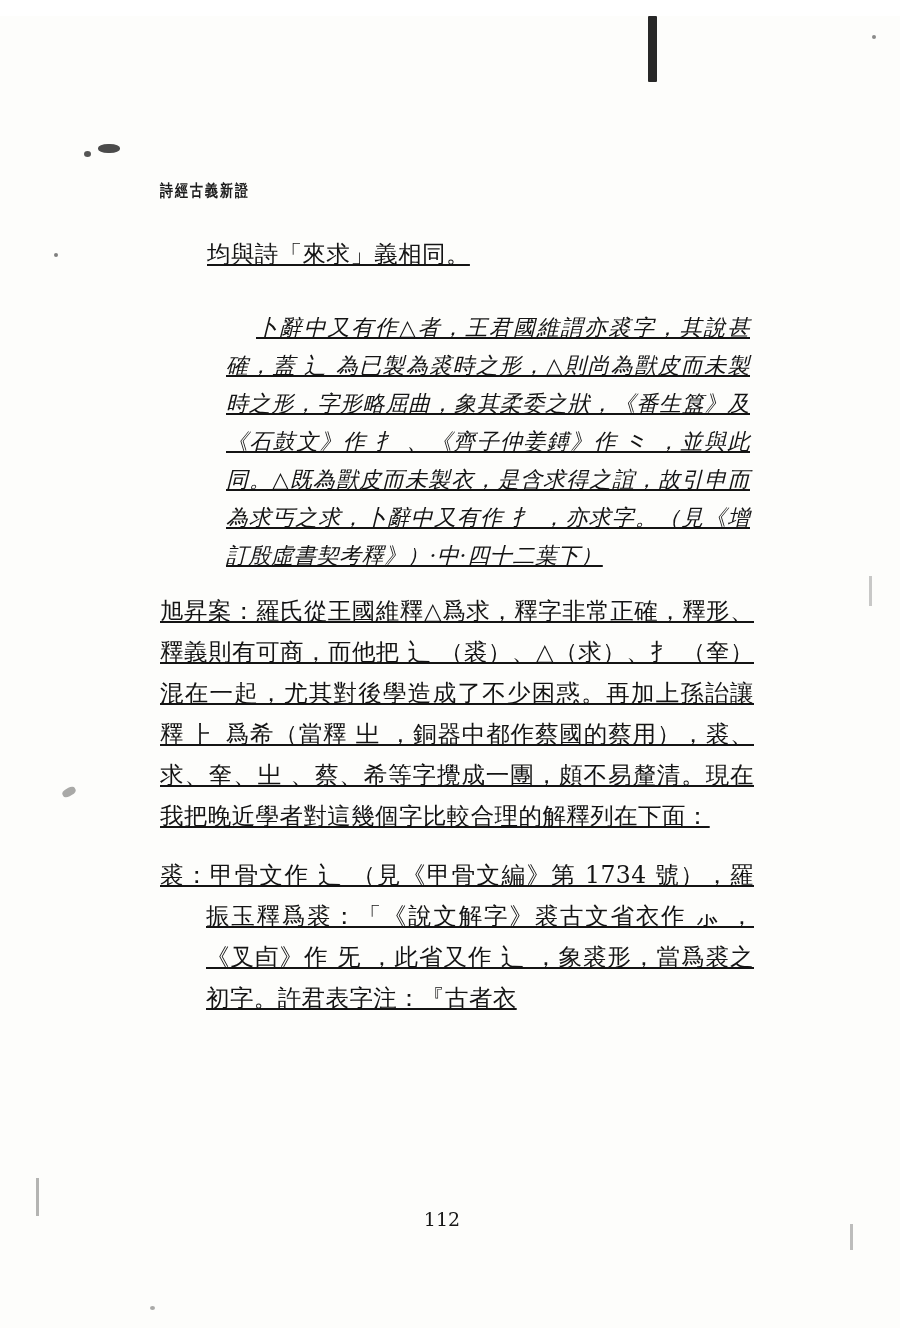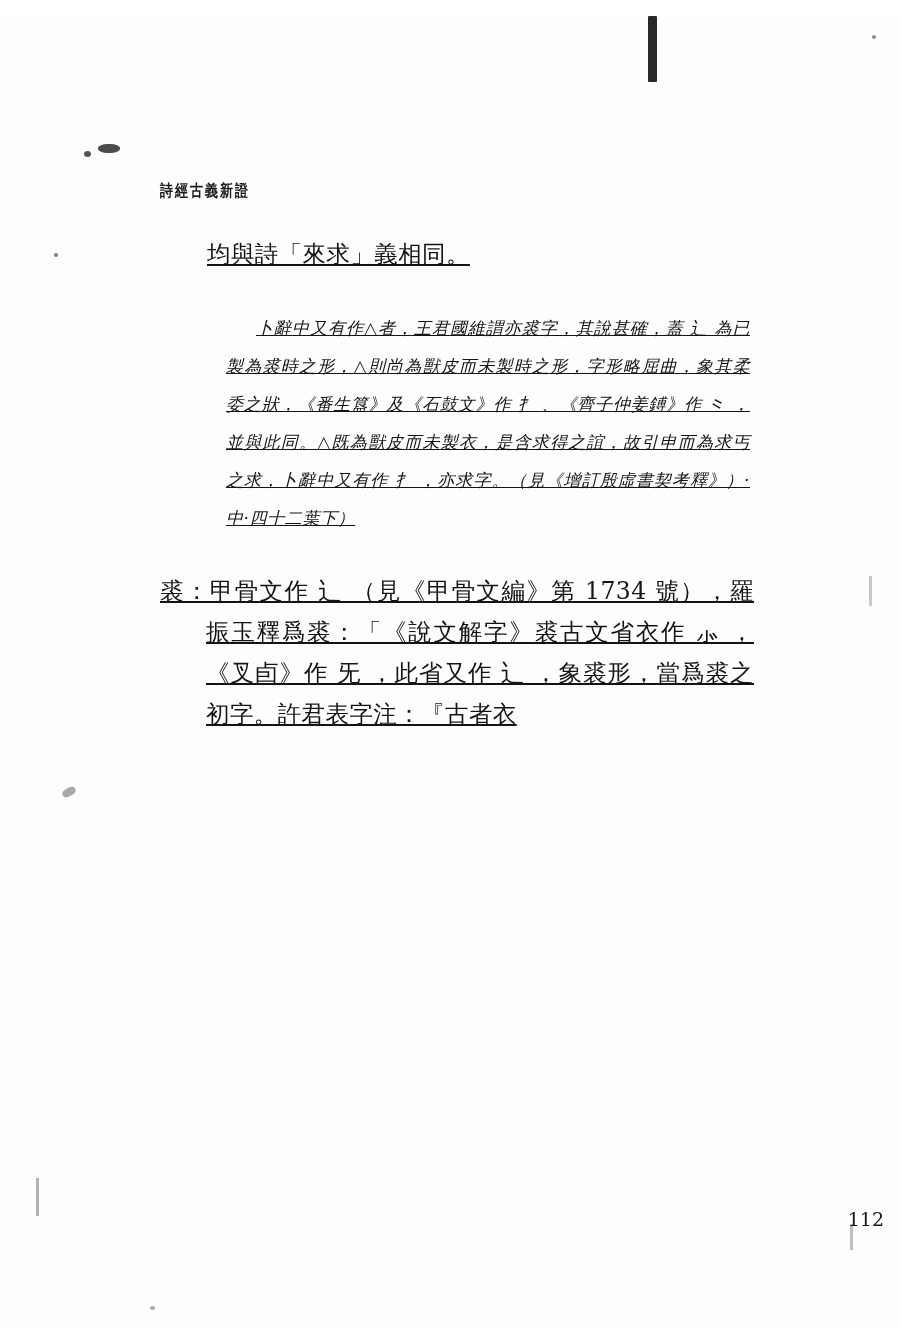--- a/index.html
+++ b/index.html
@@ -80,40 +80,40 @@
   .gap-sm { height: 18px; }
   .gap-md { height: 20px; }
 
   
   .quote-block {
     margin: 14px 0 16px 0;
     padding-left: 66px;
     padding-right: 4px;
   }
   .quote-block p {
-    font-size: 17px;
+    font-size: 22px;
     line-height: 38px;
     letter-spacing: 0.6px;
     font-style: italic;
     text-align: justify;
   }
   .quote-first { text-indent: 30px; }
 
   
   .hang {
     padding-left: 46px;
     text-indent: -46px;
   }
 
   .page-number {
     position: absolute;
     left: 0;
     right: 16px;
     top: 1192px;
-    text-align: right;
+    text-align: center;
     font-size: 19px;
     font-family: "DejaVu Serif", "Liberation Serif", serif;
     color: #161616;
   }
 </style>
 </head>
 <body>
 
 <div class="page">
 
@@ -134,20 +134,21 @@
 
     <p class="para-indent-2">均與詩「來求」義相同。</p>
 
     <div class="gap-md"></div>
 
 
     <div class="quote-block">
       <p class="quote-first">卜辭中又有作△者，王君國維謂亦裘字，其說甚確，蓋 ⻌ 為已製為裘時之形，△則尚為獸皮而未製時之形，字形略屈曲，象其柔委之狀，《番生簋》及《石鼓文》作 ⺘ 、《齊子仲姜鎛》作 ⺀ ，並與此同。△既為獸皮而未製衣，是含求得之誼，故引申而為求丐之求，卜辭中又有作 ⺘ ，亦求字。（見《增訂殷虛書契考釋》）·中·四十二葉下）</p>
     </div>
 
+    <p>旭昇案：羅氏從王國維釋△爲求，釋字非常正確，釋形、釋義則有可商，而他把 ⻌ （裘）、△（求）、⺘ （羍）混在一起，尤其對後學造成了不少困惑。再加上孫詒讓釋 ⺊ 爲希（當釋 㞢 ，銅器中都作蔡國的蔡用），裘、求、羍、㞢 、蔡、希等字攪成一團，頗不易釐清。現在我把晚近學者對這幾個字比較合理的解釋列在下面：</p>
 
     <div class="gap-sm"></div>
 
     <p class="hang">裘：甲骨文作 ⻌ （見《甲骨文編》第 1734 號），羅振玉釋爲裘：「《說文解字》裘古文省衣作 ⺗ ，《叉卣》作 ⺛ ，此省又作 ⻌ ，象裘形，當爲裘之初字。許君表字注：『古者衣</p>
 
   </div>
 
   <div class="page-number">112</div>
 
 </div>

